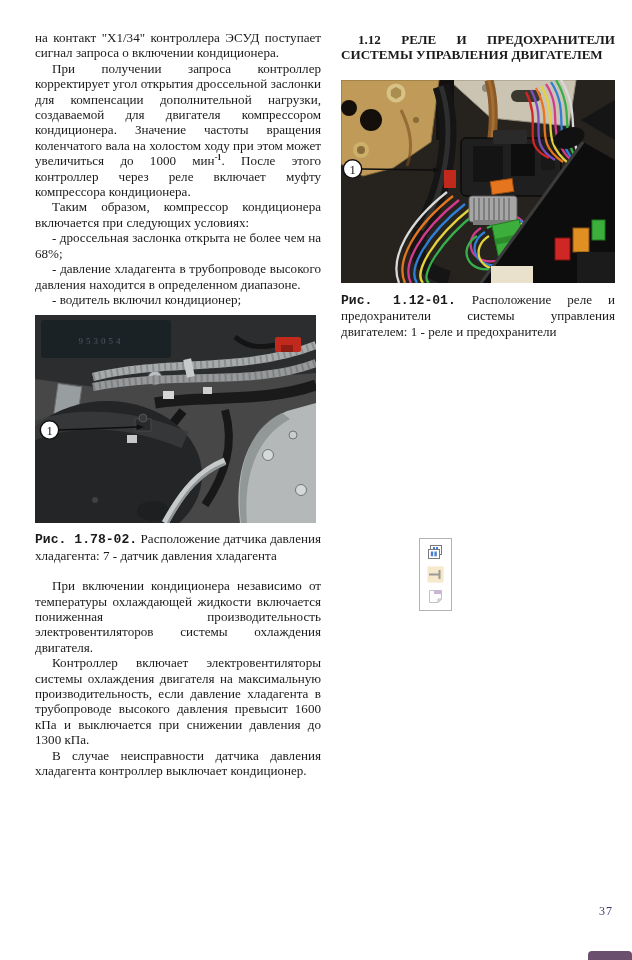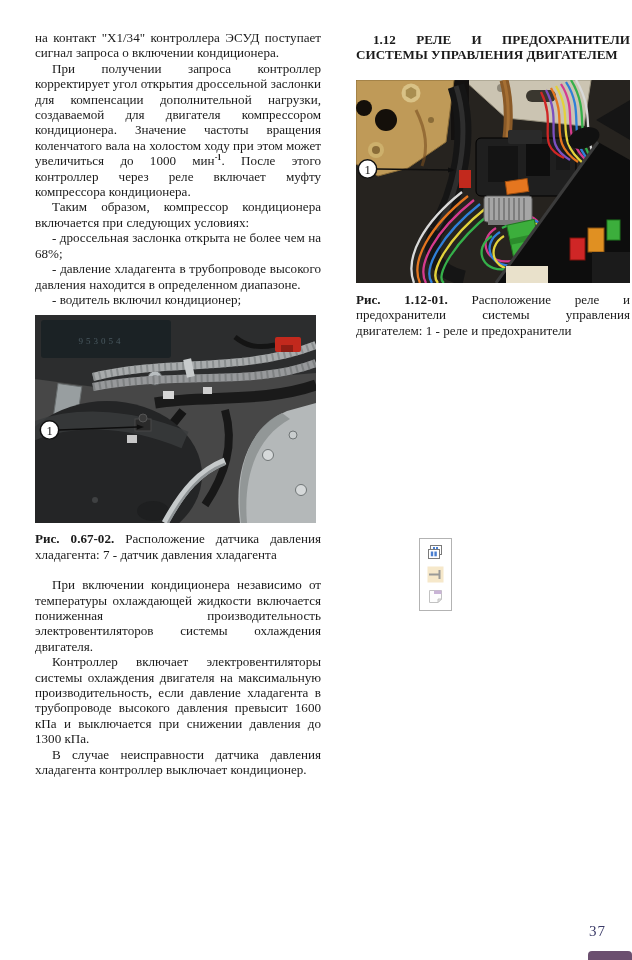--- a/index.html
+++ b/index.html
@@ -4,40 +4,40 @@
 <style>
   html,body{margin:0;padding:0;background:#ffffff;}
   .page{
     position:relative;width:632px;height:960px;background:#ffffff;
     overflow:hidden;color:#1a1a1a;
     font-family:"Liberation Serif","DejaVu Serif",serif;
     font-size:13.1px;line-height:15.4px;
   }
   .col{position:absolute;top:30px;text-align:justify;}
   .col-left{left:35px;width:286px;}
-  .col-right{left:356px;width:274px;}
+  .col-right{left:341px;width:274px;}
   .par{margin:0;text-indent:17px;}
   .par.cont{text-indent:0;}
   .heading{font-weight:bold;margin:2px 0 17px 0;text-indent:17px;}
-  .b{font-weight:bold;}
+  .b{font-weight:bold;font-family:Liberation Mono, monospace;}
   sup{font-size:0.62em;line-height:0;font-weight:bold;}
   figure{margin:0;}
   .fig{display:block;margin-top:8px;}
   .fig svg{display:block;}
   .caption{margin:8px 0 0 0;text-align:justify;}
   .after-group{margin-top:15px;}
   .anno-box{
     position:absolute;left:419px;top:538px;width:31px;height:71px;
     background:#ffffff;border:1px solid #b3b3b3;
     display:flex;flex-direction:column;align-items:center;justify-content:space-evenly;
   }
   .anno-icon{width:17px;height:17px;display:block;cursor:pointer;}
   .page-number{
-    position:absolute;left:589px;top:924px;width:24px;
-    color:#3b3b68;font-size:15px;letter-spacing:1px;
+    position:absolute;left:589px;top:904px;width:24px;
+    color:#3b3b68;font-size:12px;text-align:right;letter-spacing:1px;
   }
   .bottom-tab{
     position:absolute;left:588px;top:951px;width:44px;height:9px;
     background:#6b4f6f;border-radius:4px 4px 0 0;
   }
 </style>
 </head>
 <body>
 
 <div class="page">
@@ -102,21 +102,21 @@
             <line x1="24" y1="115" x2="102" y2="112" stroke="#0e0e0e" stroke-width="1.3"></line>
             <polygon points="102,109.5 109,112 102,114.5" fill="#0e0e0e"></polygon>
           </g>
           <g>
             <circle cx="14.5" cy="115" r="9.2" fill="#ffffff" stroke="#111111" stroke-width="1.5"></circle>
             <text x="14.5" y="119.5" text-anchor="middle" font-size="12.5" font-family="Liberation Serif, serif" fill="#111111">1</text>
           </g>
         </svg>
       </span>
       <figcaption class="caption">
-        <span class="b">Рис. 0.67-02.</span>
+        <span class="b">Рис. 1.78-02.</span>
         <span>Расположение датчика давления хладагента: 7 - датчик давления хладагента</span>
       </figcaption>
     </figure>
 
     <div class="after-group">
       <p class="par">При включении кондиционера независимо от температуры охлаждающей жидкости включается пониженная производительность электровентиляторов системы охлаждения двигателя.</p>
       <p class="par">Контроллер включает электровентиляторы системы охлаждения двигателя на максимальную производительность, если давление хладагента в трубопроводе высокого давления превысит 1600 кПа и выключается при снижении давления до 1300 кПа.</p>
       <p class="par">В случае неисправности датчика давления хладагента контроллер выключает кондиционер.</p>
     </div>
   </div>

